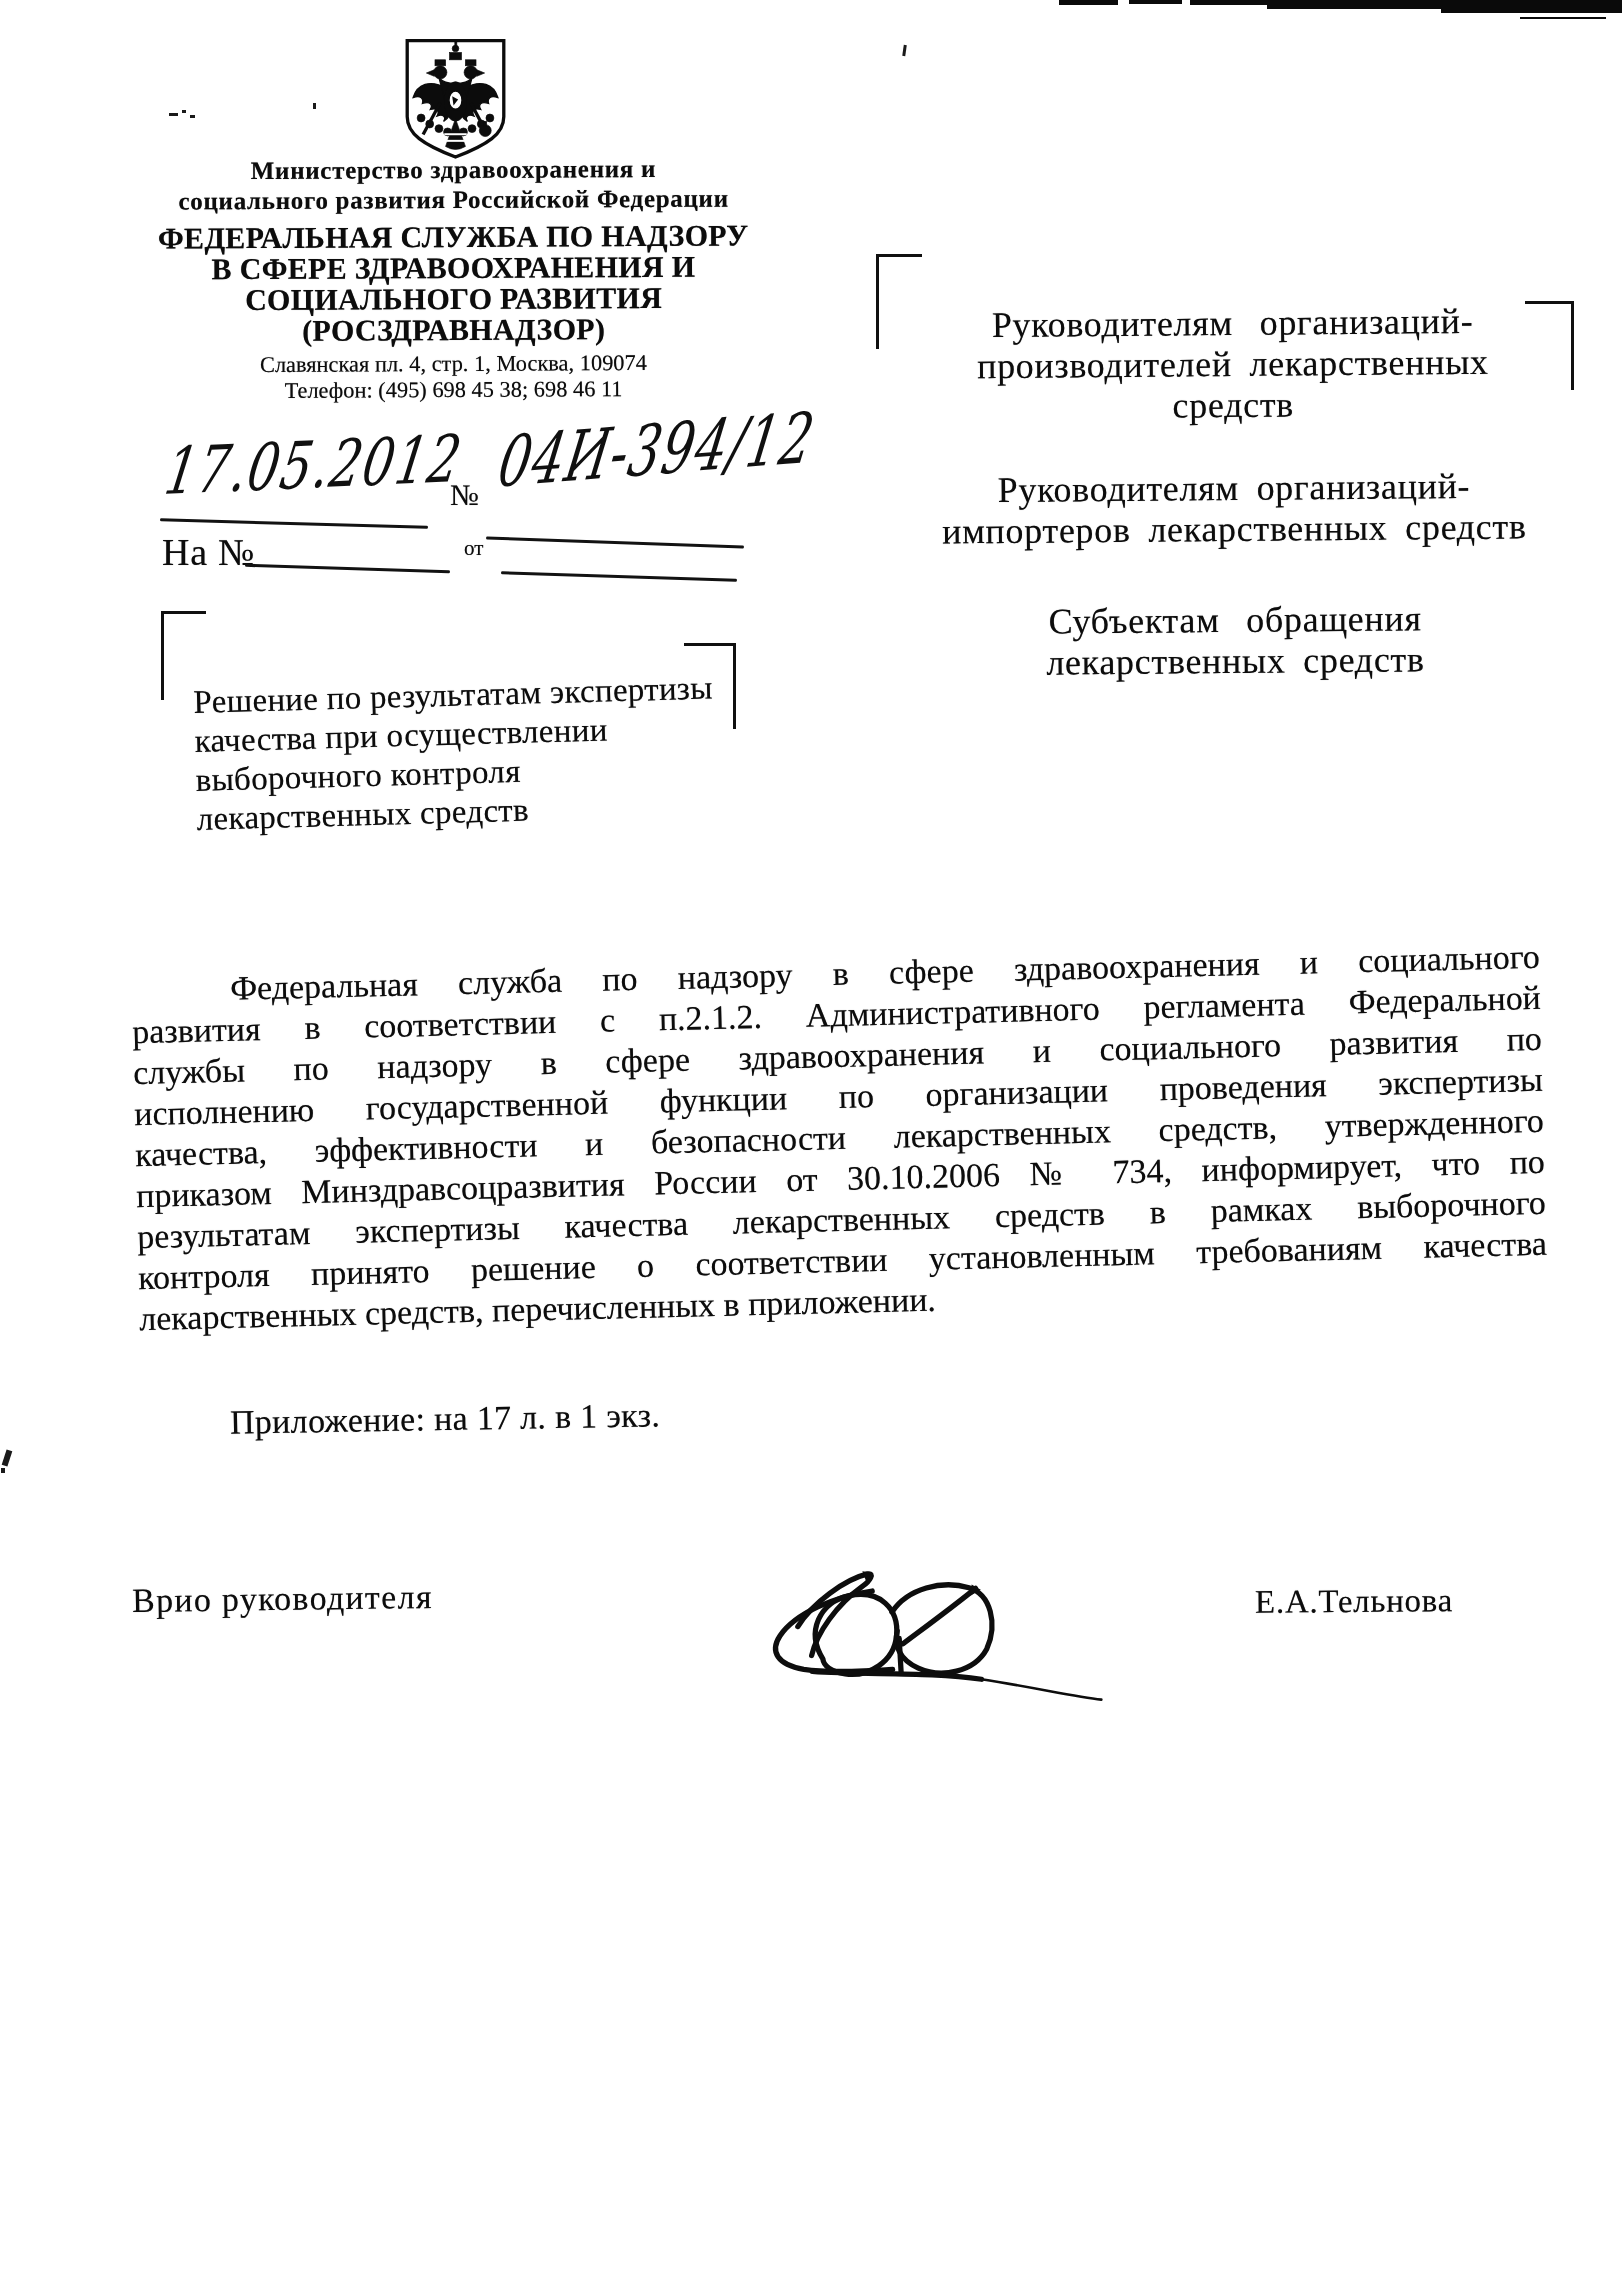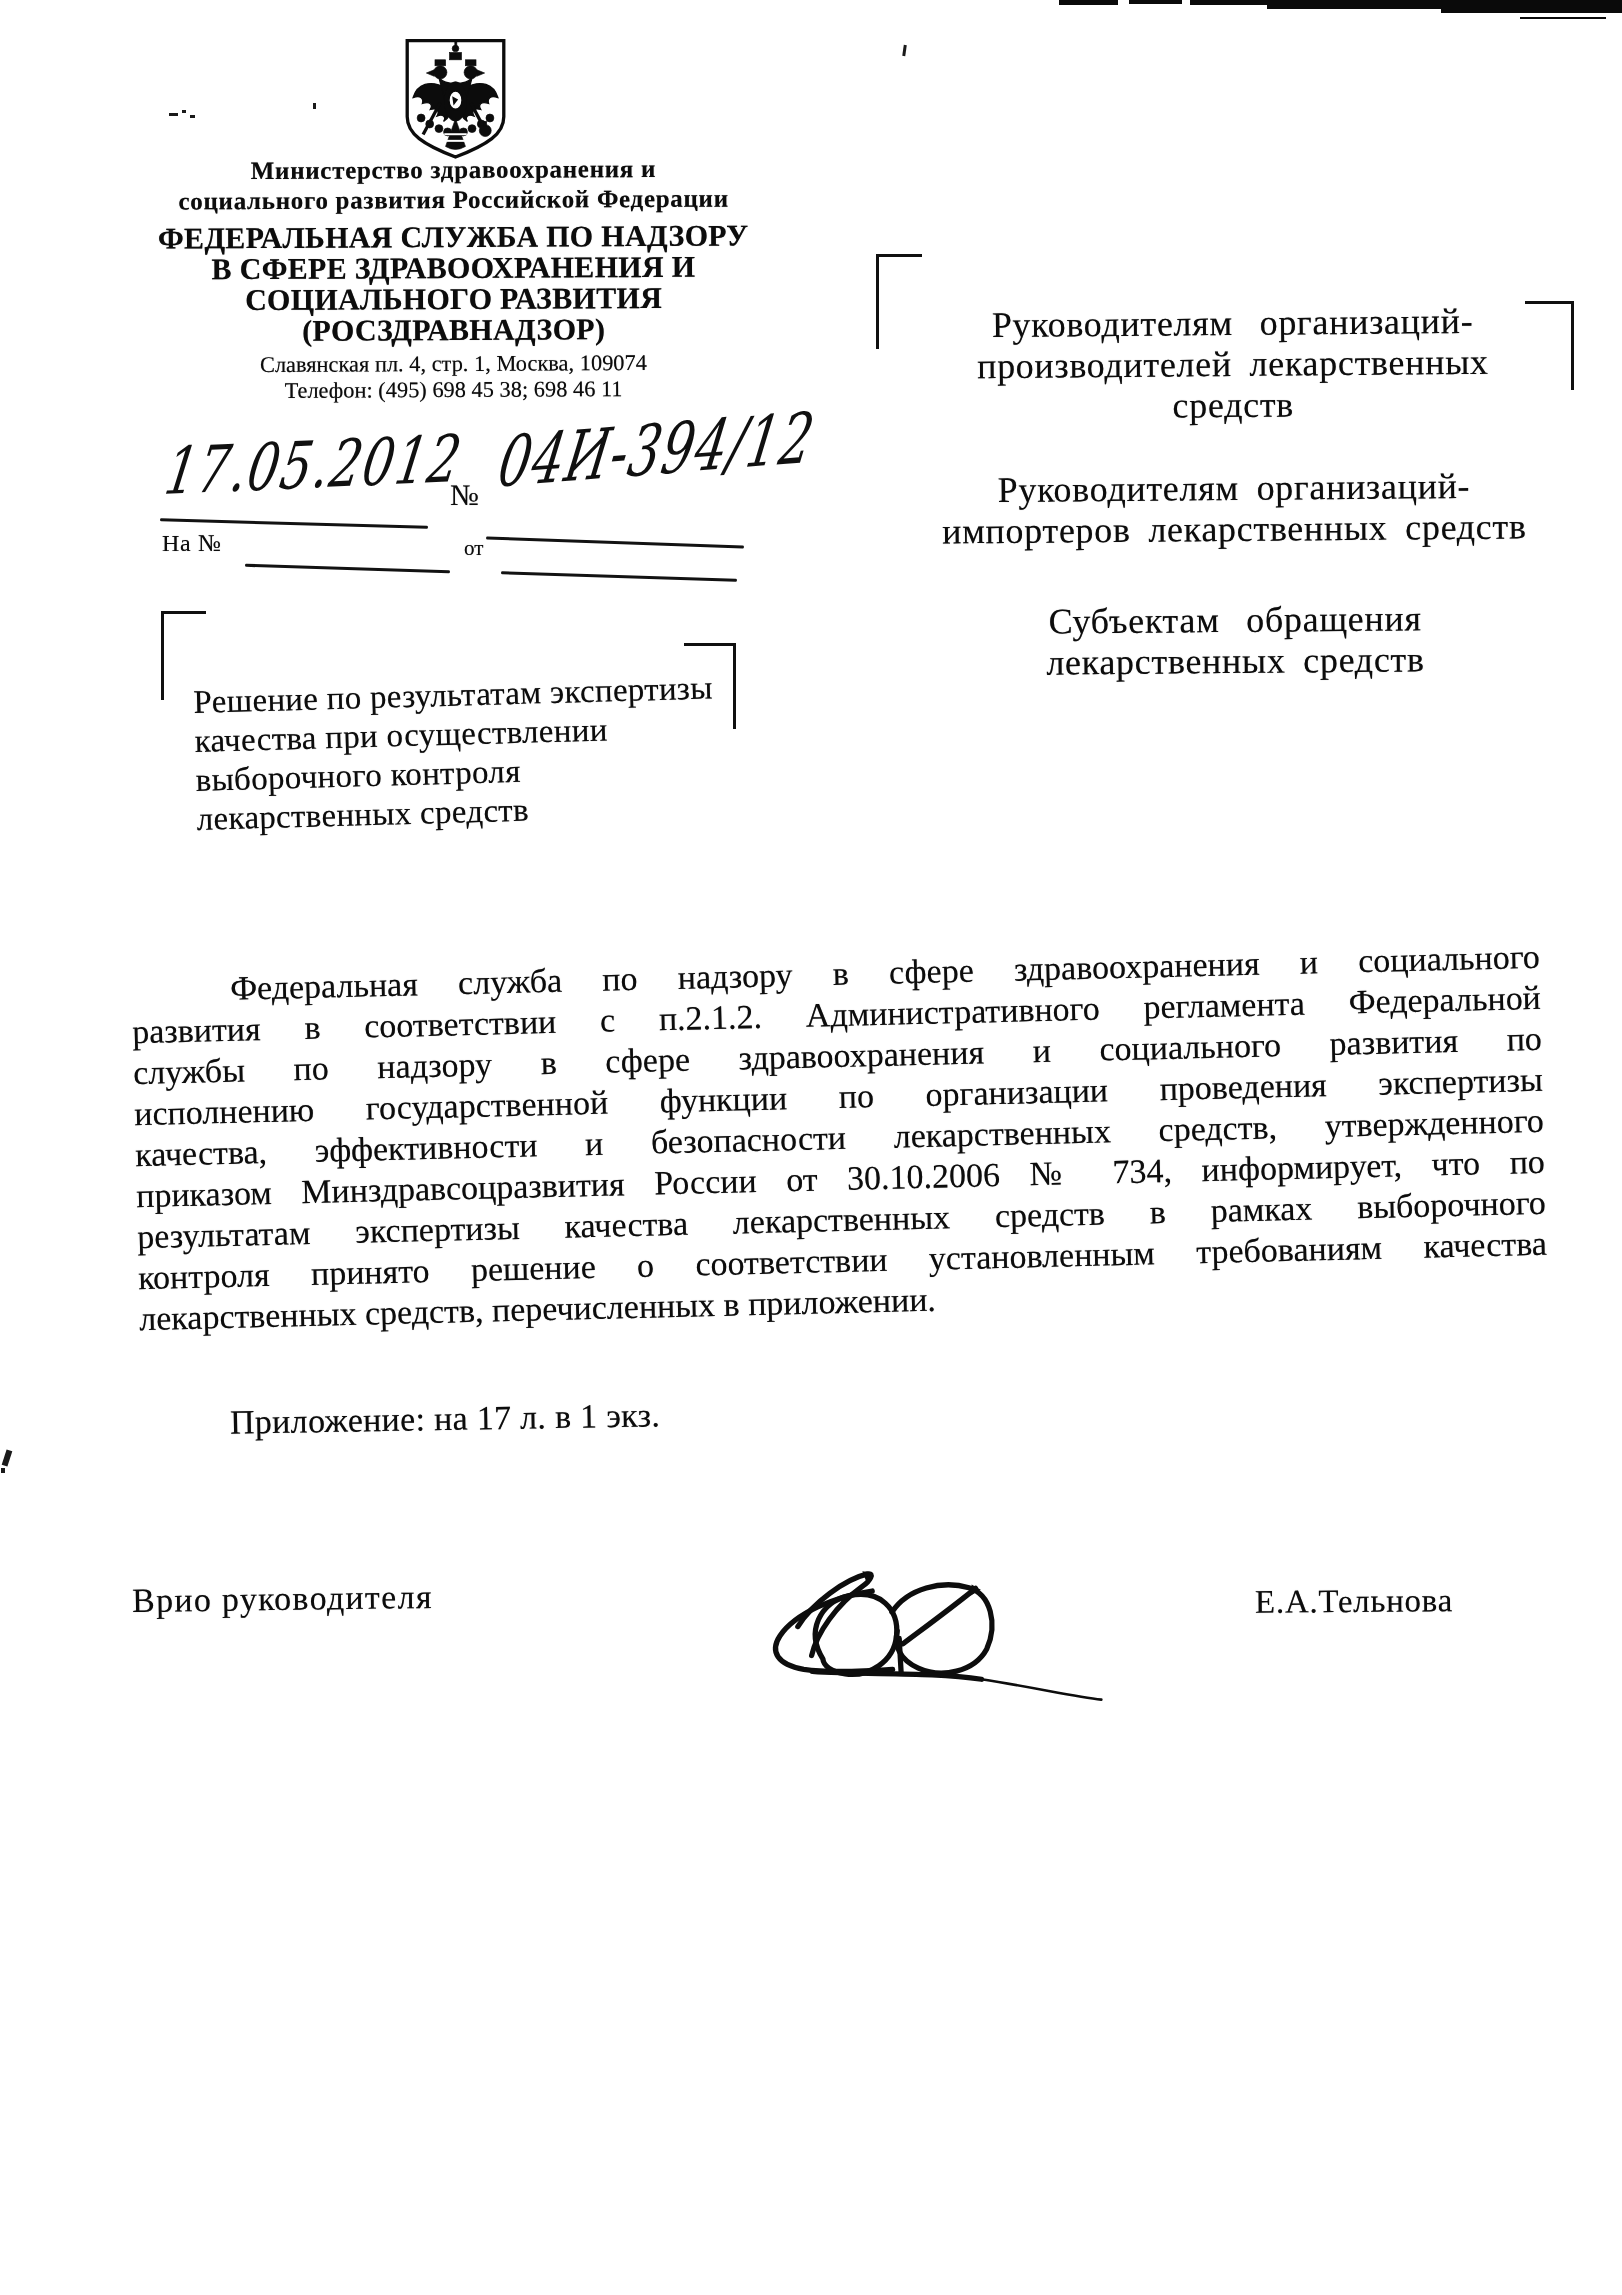--- a/index.html
+++ b/index.html
@@ -33,21 +33,21 @@
   .hand {
     font-family:"DejaVu Serif", serif; font-style:italic; color:#101010;
     letter-spacing:2px; white-space:nowrap;
   }
   .hand-date { left:160px; top:438px; font-size:61px;
     transform:rotate(-2.5deg) skewX(-12deg) scale(0.80,1.06); transform-origin:left bottom; }
   .hand-num { left:493px; top:429px; font-size:64px;
     transform:rotate(-4.5deg) skewX(-14deg) scale(0.78,1.08); transform-origin:left bottom; }
   .no-sign { left:450px; top:478px; font-size:30px; }
   .uline { position:absolute; background:#121212; border-radius:1.3px; }
-  .na-label { left:162px; top:530px; font-size:24px; letter-spacing:0.7px; }
+  .na-label { left:162px; top:530px; font-size:38px; letter-spacing:0.7px; }
   .ot-label { left:464px; top:536px; font-size:21px; }
 
   
   .cm { position:absolute; background:#101010; }
 
   
   .addressees { left:918px; top:303px; width:632px; text-align:center;
     font-size:36px; line-height:41px; letter-spacing:0.7px; word-spacing:8px;
     transform:rotate(-0.5deg); }
   .addr-group { margin-bottom:42px; }

